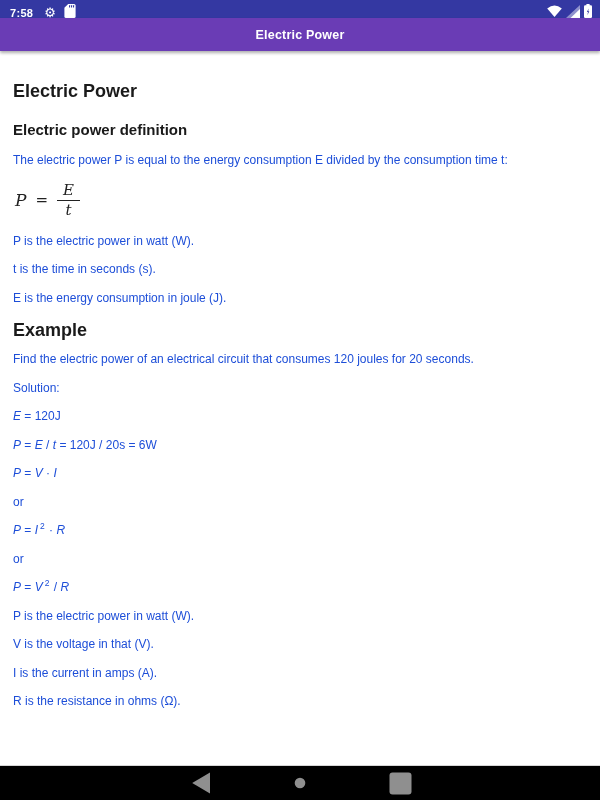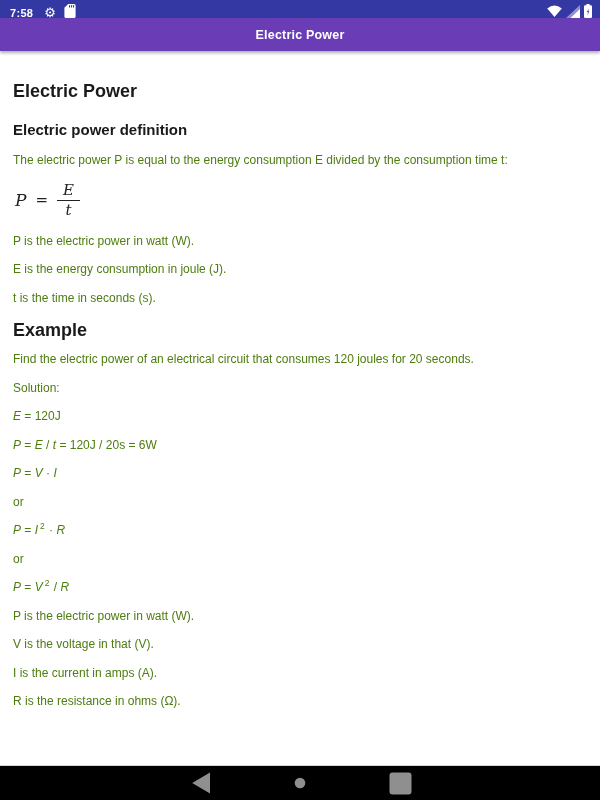--- a/index.html
+++ b/index.html
@@ -75,21 +75,21 @@
     font-size: 18px;
     font-weight: 700;
     color: #1a1a1a;
     margin: 18px 0 14px 0;
     line-height: 15px;
   }
   main.content p {
     font-size: 12px;
     margin: 14.5px 0;
     line-height: 14px;
-    color: #4d7c0f;
+    color: #1d4ed8;
   }
   .var { font-style: italic; }
   sup { font-size: 8.5px; line-height: 0; vertical-align: super; margin-left: 2px; margin-right: 1px; }
 
   
   .math-row {
     display: flex;
     align-items: center;
     gap: 9px;
     font-family: "DejaVu Serif", serif;
@@ -173,22 +173,22 @@
     <p><span>The electric power P is equal to the energy consumption E divided by the consumption time t:</span></p>
     <div class="math-row">
       <span class="mvar">P</span>
       <span class="meq">=</span>
       <span class="frac">
         <span class="num">E</span>
         <span class="den">t</span>
       </span>
     </div>
     <p><span>P is the electric power in watt (W).</span></p>
+    <p><span>t is the time in seconds (s).</span></p>
     <p><span>E is the energy consumption in joule (J).</span></p>
-    <p><span>t is the time in seconds (s).</span></p>
     <h3><span>Example</span></h3>
     <p><span>Find the electric power of an electrical circuit that consumes 120 joules for 20 seconds.</span></p>
     <p><span>Solution:</span></p>
     <p><span class="var">E</span><span> = 120J</span></p>
     <p><span class="var">P</span><span> = </span><span class="var">E</span><span> / </span><span class="var">t</span><span> = 120J / 20s = 6W</span></p>
     <p><span class="var">P</span><span> = </span><span class="var">V</span><span> · </span><span class="var">I</span></p>
     <p><span>or</span></p>
     <p><span class="var">P</span><span> = </span><span class="var">I</span><sup>2</sup><span> · </span><span class="var">R</span></p>
     <p><span>or</span></p>
     <p><span class="var">P</span><span> = </span><span class="var">V</span><sup>2</sup><span> / </span><span class="var">R</span></p>

